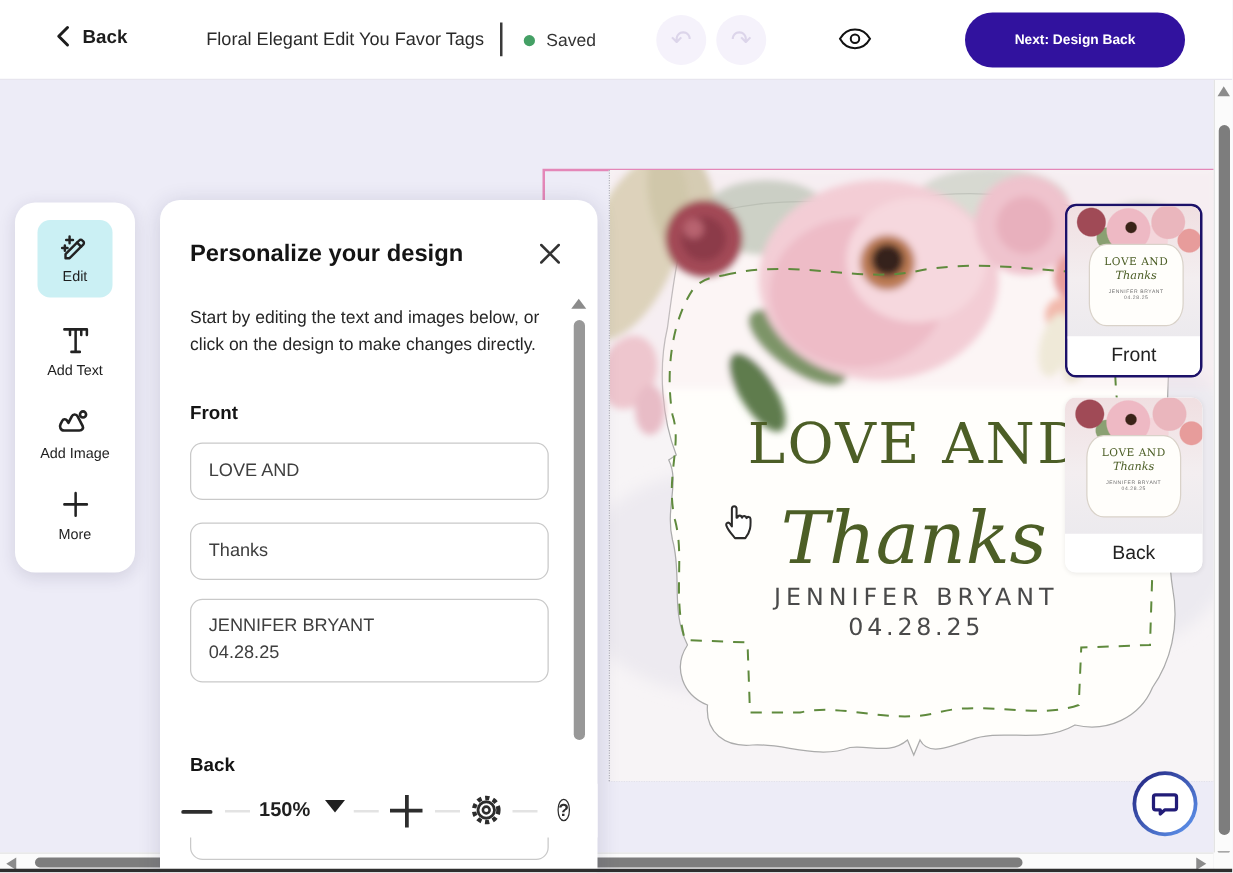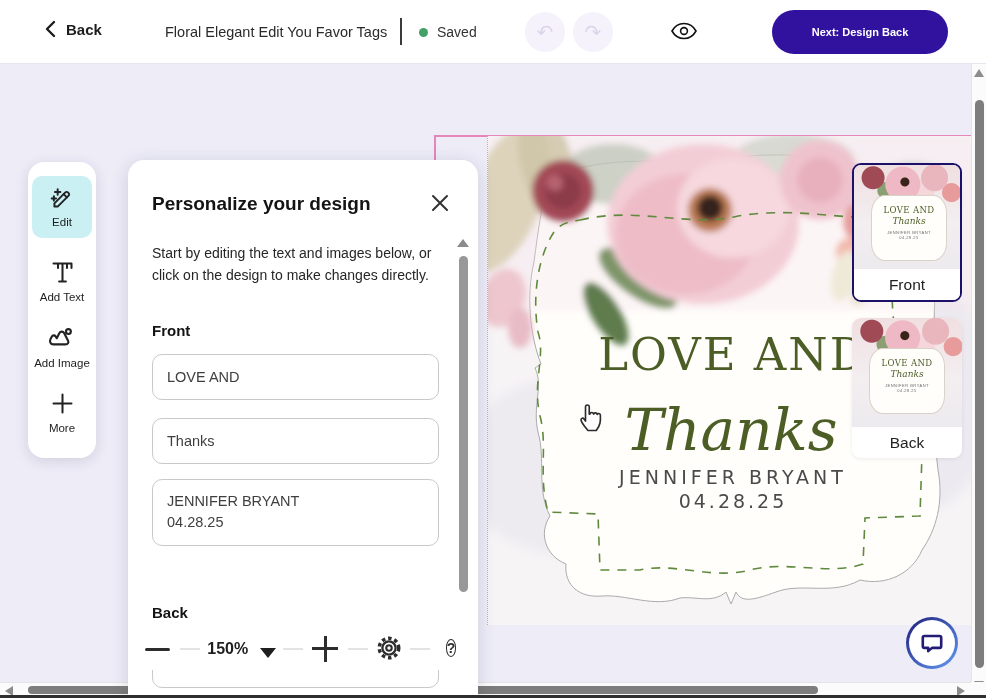--- a/index.html
+++ b/index.html
@@ -61,21 +61,21 @@
   .thumb-label { position:absolute; left:0; bottom:0; width:100%; height:31px; background:#fff;
     text-align:center; font-size:15.5px; color:#222; line-height:31px; }
 
   
   .chat-btn { position:absolute; left:906px; top:553px; width:52px; height:52px; border-radius:50%;
     background:linear-gradient(135deg,#262a86 10%, #5b8fe8 90%); z-index:12; border:none; padding:0; cursor:pointer; }
   .chat-inner { position:absolute; left:3px; top:3px; width:46px; height:46px; border-radius:50%;
     background:#fff; display:flex; align-items:center; justify-content:center; }
 
   
-  .tool-rail { position:absolute; left:28px; top:162px; width:68px; height:296px; background:#fff;
+  .tool-rail { position:absolute; left:12px; top:162px; width:96px; height:296px; background:#fff;
     border-radius:16px; box-shadow:0 3px 14px rgba(40,35,80,.14); z-index:20; padding-top:14px; }
   .rail-item { width:100%; display:flex; flex-direction:column; align-items:center; gap:5px;
     margin-bottom:21px; cursor:pointer; background:none; border:none; font-family:"Liberation Sans", sans-serif; }
   .rail-item .rail-label { font-size:11.5px; color:#1e1e1e; }
   .rail-tile { width:60px; height:62px; border-radius:10px; background:#cbf0f4; display:flex;
     flex-direction:column; align-items:center; justify-content:center; gap:4px; }
 
   
   .panel { position:absolute; left:128px; top:160px; width:350px; height:626px; background:#fff;
     border-radius:16px 16px 0 0; box-shadow:0 3px 18px rgba(40,35,80,.16); z-index:22; overflow:hidden; }
@@ -97,21 +97,21 @@
     border-left:6px solid transparent; border-right:6px solid transparent; border-bottom:8px solid #8b8b8b; }
   .panel-scroll-thumb { position:absolute; right:10px; top:96px; width:9px; height:336px;
     background:#989898; border-radius:5px; cursor:pointer; }
 
   
   .zoom-bar { position:absolute; left:130px; top:627px; width:348px; height:43px; background:#fff;
     z-index:26; display:flex; align-items:center; justify-content:space-between; padding:0 13px; }
   .zb-sep { width:20px; height:2px; background:#e3e3e3; }
   .zb-minus { width:30px; height:26px; background:none; border:none; cursor:pointer; position:relative; }
   .zb-minus::before { content:""; position:absolute; left:2px; top:12px; width:25px; height:3px; background:#2d2d2d; border-radius:2px; }
-  .zb-zoom { display:flex; align-items:flex-end; gap:12px; background:none; border:none; cursor:pointer; }
+  .zb-zoom { display:flex; align-items:flex-start; gap:12px; background:none; border:none; cursor:pointer; }
   .zb-zoom-label { font-size:16px; font-weight:bold; color:#1f1f1f; font-family:"Liberation Sans", sans-serif; }
   .zb-caret { width:0; height:0; border-left:8px solid transparent; border-right:8px solid transparent; border-top:10px solid #1f1f1f; }
   .zb-plus { width:30px; height:30px; background:none; border:none; cursor:pointer; position:relative; }
   .zb-plus::before { content:""; position:absolute; left:2px; top:13px; width:26px; height:3px; background:#2d2d2d; }
   .zb-plus::after  { content:""; position:absolute; left:13.5px; top:2px; width:3px; height:26px; background:#2d2d2d; }
   .zb-gear,.zb-help { background:none; border:none; cursor:pointer; padding:0; width:28px; height:28px; }
   .zb-help-circle { width:24px; height:24px; border:1.8px solid #2d2d2d; border-radius:50%; color:#2d2d2d;
     font-size:14px; font-weight:bold; line-height:21px; text-align:center; }
 
   

